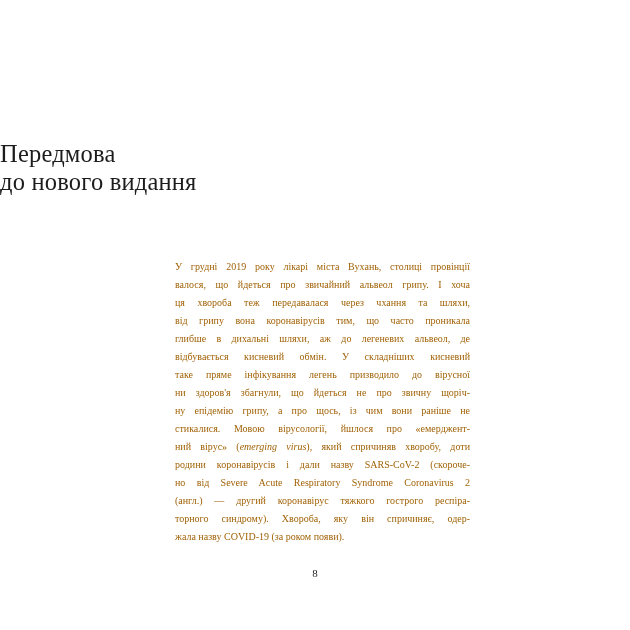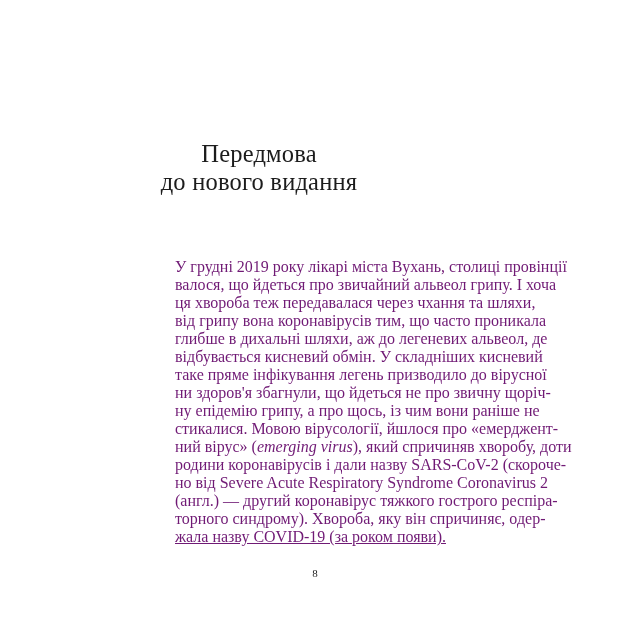--- a/index.html
+++ b/index.html
@@ -1,24 +1,24 @@
 <!DOCTYPE html>
 <html><head>
   <meta charset="utf-8">
   <style>
     html, body { margin: 0; padding: 0; background: #ffffff; }
     body { width: 630px; height: 630px; position: relative; overflow: hidden;
            font-family: "DejaVu Serif", "Liberation Serif", serif; color: #1a1a1a; }
-    .title { position: absolute; left: 0; width: 518px; top: 140px; text-align: center;
+    .title { position: absolute; left: 0; width: 518px; top: 140px; text-align: left;
              font-family: "Liberation Serif", serif; font-size: 24.5px; line-height: 28px;
              color: #1c1c1c; letter-spacing: 0.2px; }
     .body { position: absolute; left: 175px; width: 295px; top: 258px;
-            font-family: "Liberation Serif", serif; font-size: 16px; line-height: 18px; color: #701a75; }
+            font-family: "Liberation Serif", serif; font-size: 10px; line-height: 18px; color: #a16207; }
     .line { display: block; white-space: nowrap; text-align: justify; text-align-last: justify; height: 18px; }
-    .line.last { text-align-last: left; text-decoration: underline; }
+    .line.last { text-align-last: left; }
     .page-num { position: absolute; top: 567px; left: 0; width: 630px; text-align: center;
                 font-family: "Liberation Serif", serif; font-size: 11px; color: #222; }
     em { font-style: italic; }
   </style>
 </head>
 <body>
 
 <div class="title">
   <div>Передмова</div>
   <div>до нового видання</div>

